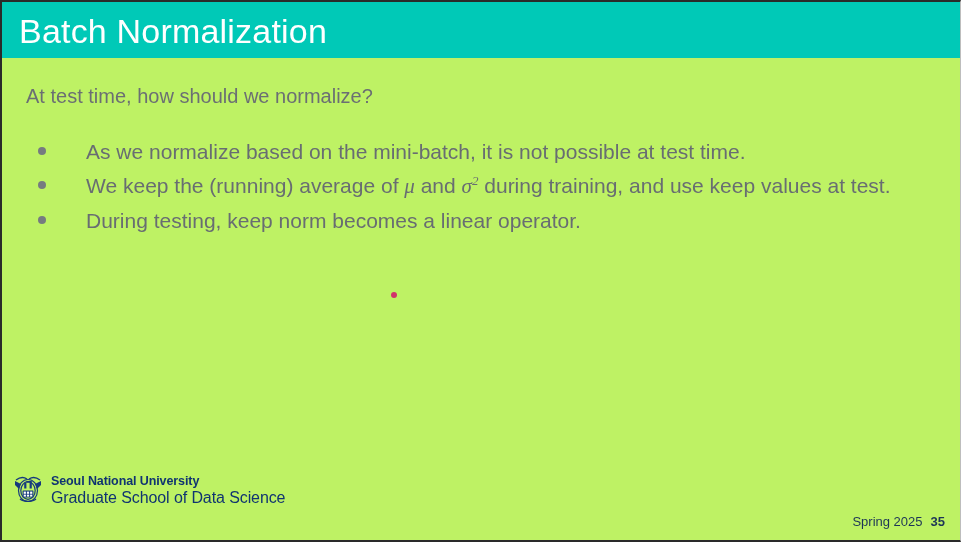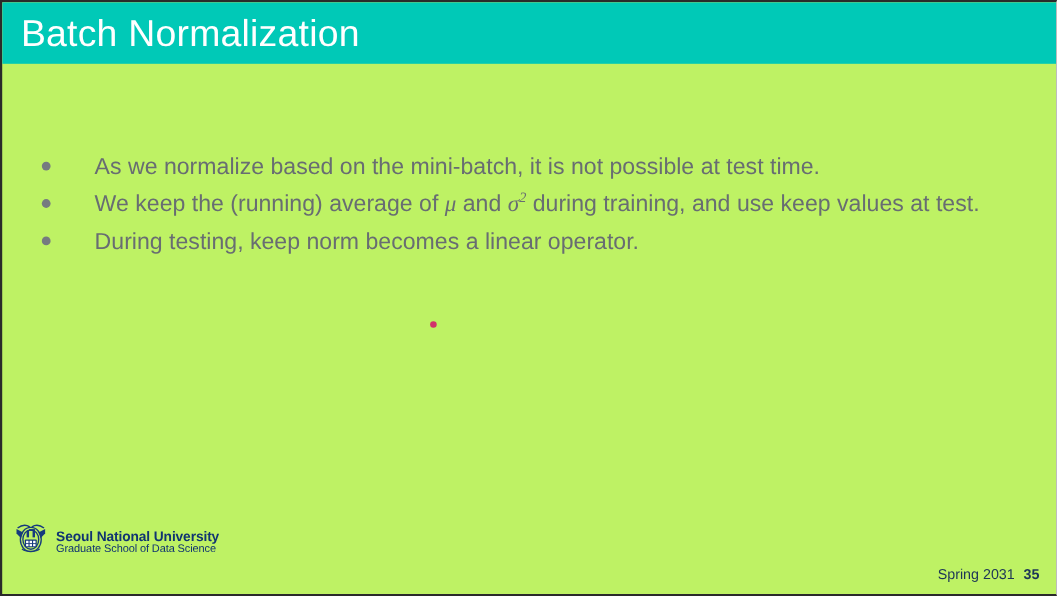--- a/index.html
+++ b/index.html
@@ -131,21 +131,21 @@
   #brand-primary {
     display: block;
     font-size: 12.5px;
     font-weight: bold;
     color: #103471;
     letter-spacing: -0.1px;
     white-space: nowrap;
   }
   #brand-secondary {
     display: block;
-    font-size: 10px;
+    font-size: 16px;
     font-weight: 400;
     color: #103471;
     letter-spacing: -0.1px;
     white-space: nowrap;
   }
 
   #footer-meta {
     position: absolute;
     right: 15px;
     top: 512px;
@@ -158,20 +158,21 @@
 </style>
 </head>
 <body>
 
 <div id="slide">
 
   <div id="title-bar">
     <div id="title-text">Batch Normalization</div>
   </div>
 
+  <div id="lead-question">At test time, how should we normalize?</div>
 
   <div id="bullet-list">
 
     <div class="bullet-row">
       <span class="bullet-marker">
           <i></i>
         </span>
       <span class="bullet-text"><span>As we normalize based on the mini-batch, it is not possible at test time.</span></span>
     </div>
 
@@ -221,16 +222,16 @@
         </g>
       </svg>
     </span>
     <span id="brand-lines">
       <span id="brand-primary">Seoul National University</span>
       <span id="brand-secondary">Graduate School of Data Science</span>
     </span>
   </div>
 
   <div id="footer-meta">
-    <span id="footer-term">Spring 2031</span><span id="footer-page">35</span>
+    <span id="footer-term">Spring 2025</span><span id="footer-page">35</span>
   </div>
 
 </div>
 
 </body></html>

